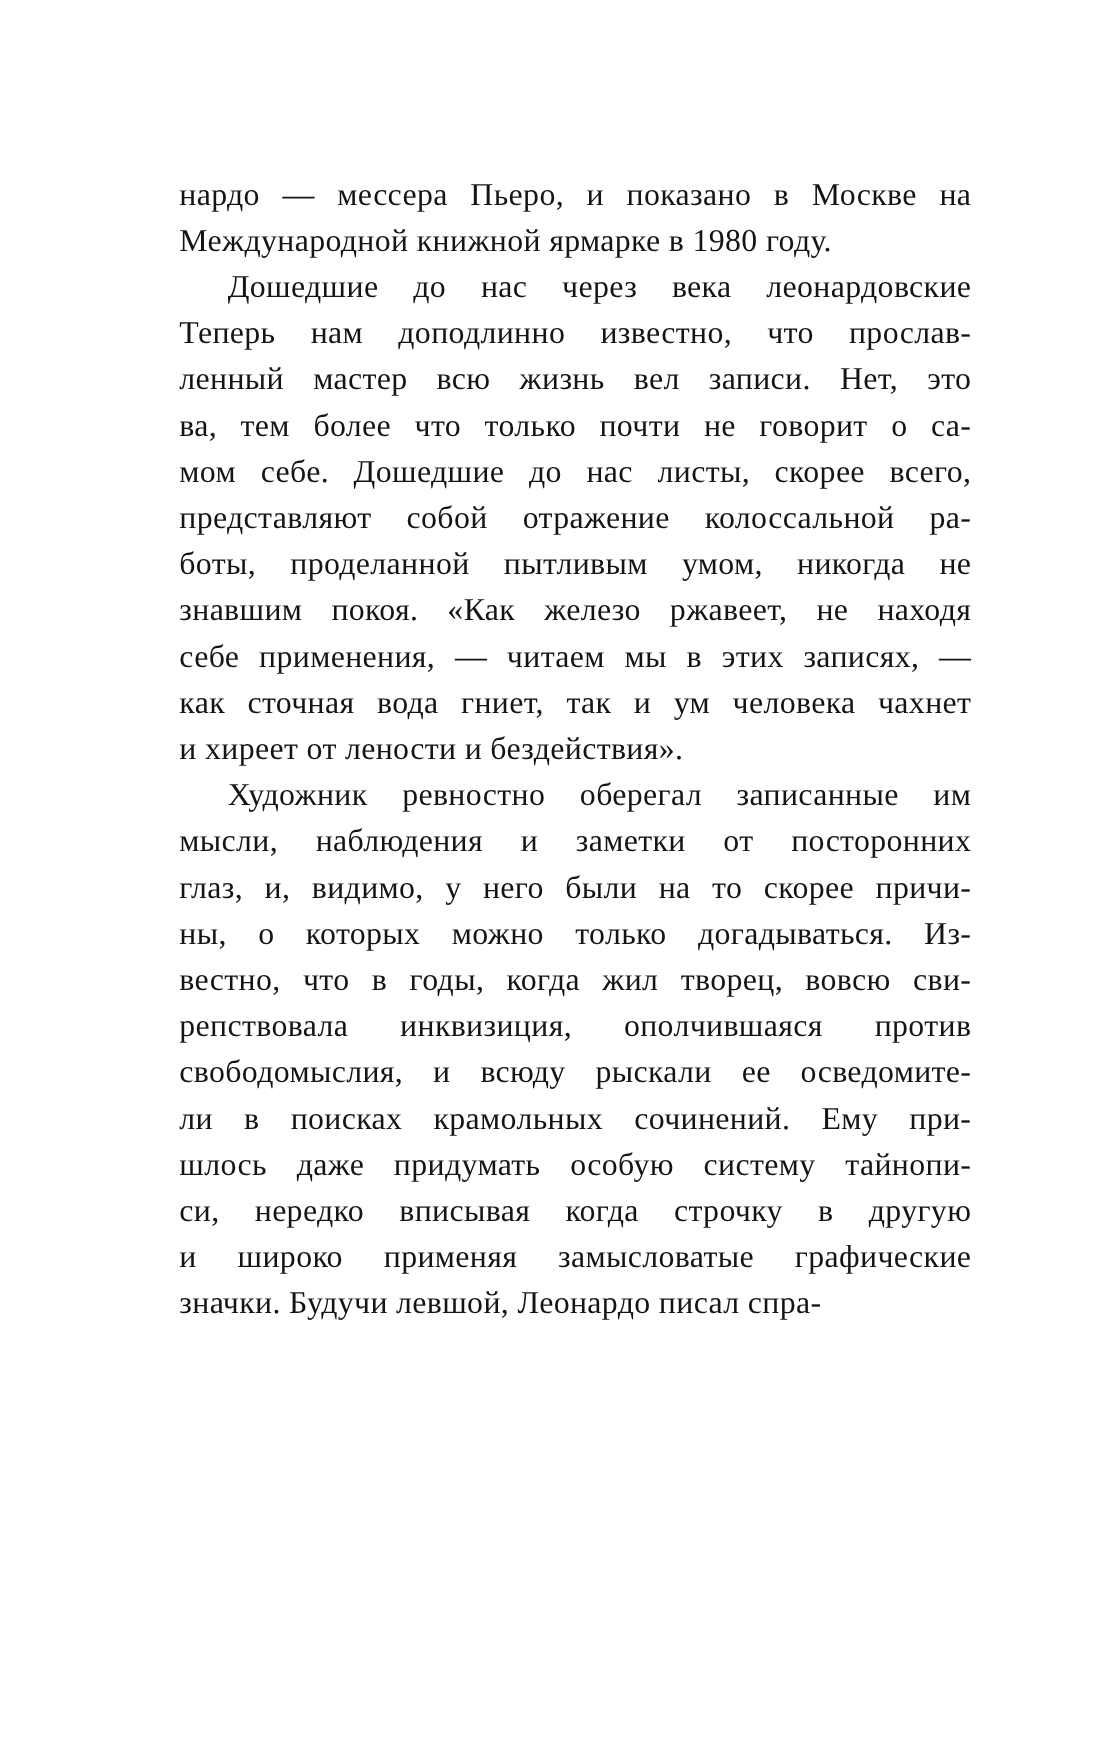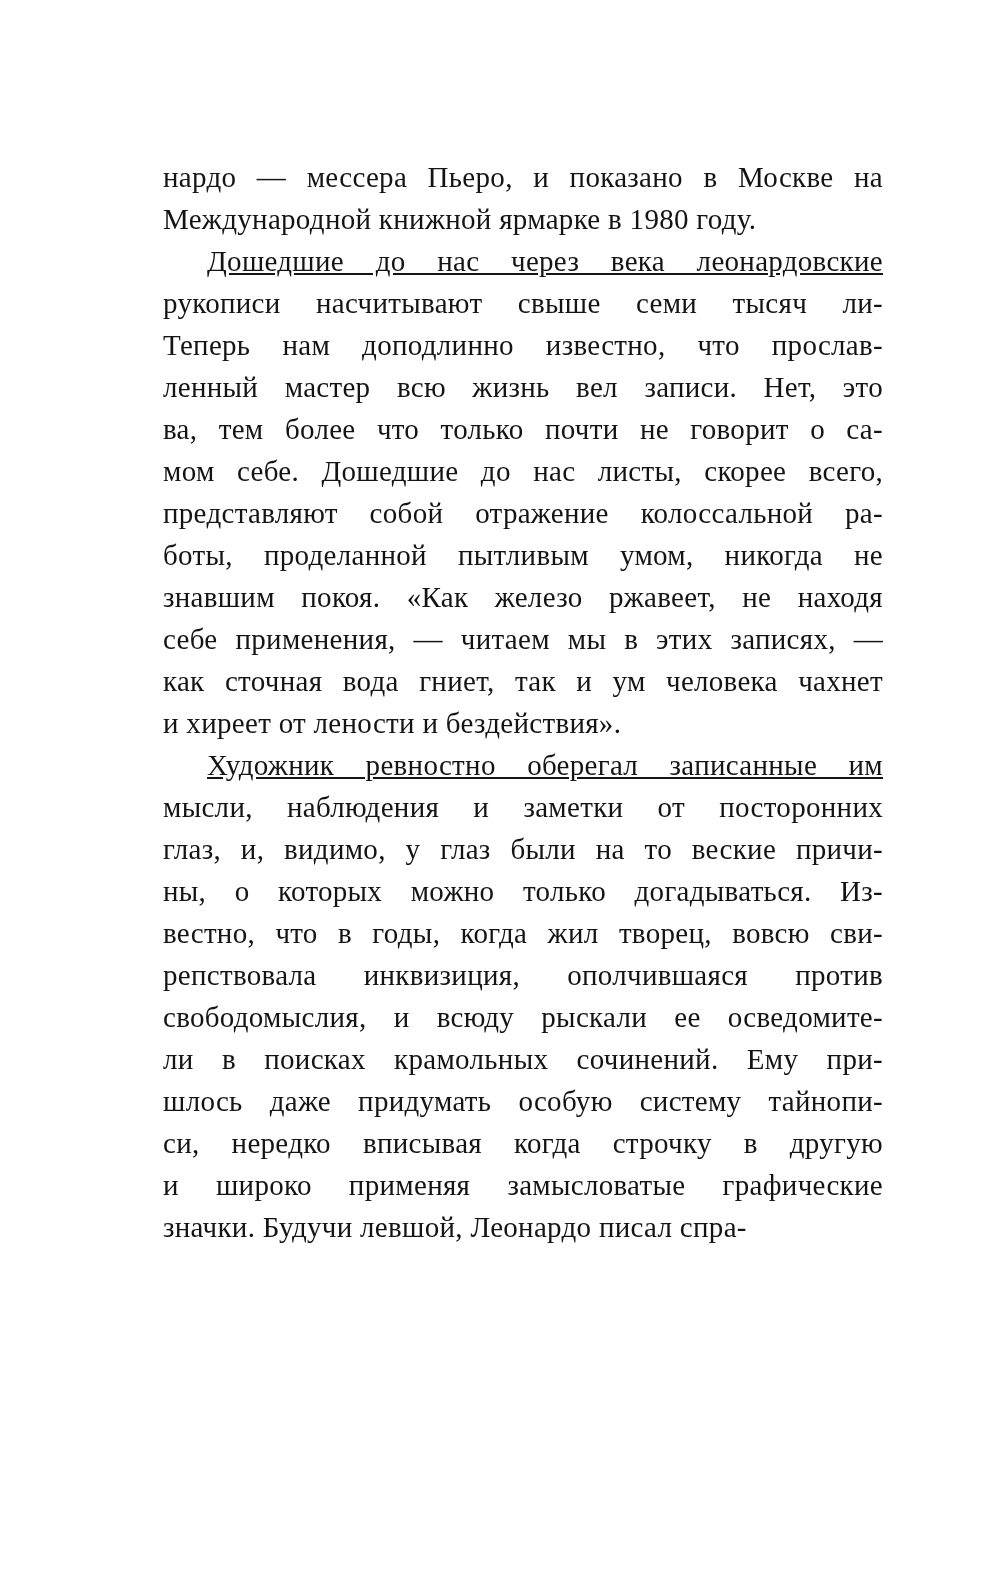--- a/index.html
+++ b/index.html
@@ -32,21 +32,20 @@
     text-align: justify;
     text-align-last: justify;
     white-space: normal;
   }
   .line.last-line {
     text-align: justify;
     text-align-last: left;
   }
   .line.indent {
     text-indent: 44px;
-    text-decoration: underline;
   }
   .footer {
     position: absolute;
     left: 163px;
     top: 1363px;
     width: 720px;
     display: flex;
     justify-content: space-between;
     align-items: baseline;
     font-size: 27px;
@@ -59,36 +58,35 @@
 <body>
 
 <div class="page">
   <div class="text-block" id="text-block">
       <div class="para">
         <div class="line">нардо — мессера Пьеро, и показано в Москве на</div>
         <div class="line last-line">Международной книжной ярмарке в 1980 году.</div>
       </div>
       <div class="para">
         <div class="line indent">Дошедшие до нас через века леонардовские</div>
-        <div class="line">рукописи насчитывают свыше семи тысяч ли-</div>
         <div class="line">Теперь нам доподлинно известно, что прослав-</div>
         <div class="line">ленный мастер всю жизнь вел записи. Нет, это</div>
         <div class="line">ва, тем более что только почти не говорит о са-</div>
         <div class="line">мом себе. Дошедшие до нас листы, скорее всего,</div>
         <div class="line">представляют собой отражение колоссальной ра-</div>
         <div class="line">боты, проделанной пытливым умом, никогда не</div>
         <div class="line">знавшим покоя. «Как железо ржавеет, не находя</div>
         <div class="line">себе применения, — читаем мы в этих записях, —</div>
         <div class="line">как сточная вода гниет, так и ум человека чахнет</div>
         <div class="line last-line">и хиреет от лености и бездействия».</div>
       </div>
       <div class="para">
         <div class="line indent">Художник ревностно оберегал записанные им</div>
         <div class="line">мысли, наблюдения и заметки от посторонних</div>
-        <div class="line">глаз, и, видимо, у глаз были на то веские причи-</div>
+        <div class="line">глаз, и, видимо, у него были на то скорее причи-</div>
         <div class="line">ны, о которых можно только догадываться. Из-</div>
         <div class="line">вестно, что в годы, когда жил творец, вовсю сви-</div>
         <div class="line">репствовала инквизиция, ополчившаяся против</div>
         <div class="line">свободомыслия, и всюду рыскали ее осведомите-</div>
         <div class="line">ли в поисках крамольных сочинений. Ему при-</div>
         <div class="line">шлось даже придумать особую систему тайнопи-</div>
         <div class="line">си, нередко вписывая когда строчку в другую</div>
         <div class="line">и широко применяя замысловатые графические</div>
         <div class="line last-line">значки. Будучи левшой, Леонардо писал спра-</div>
       </div>

